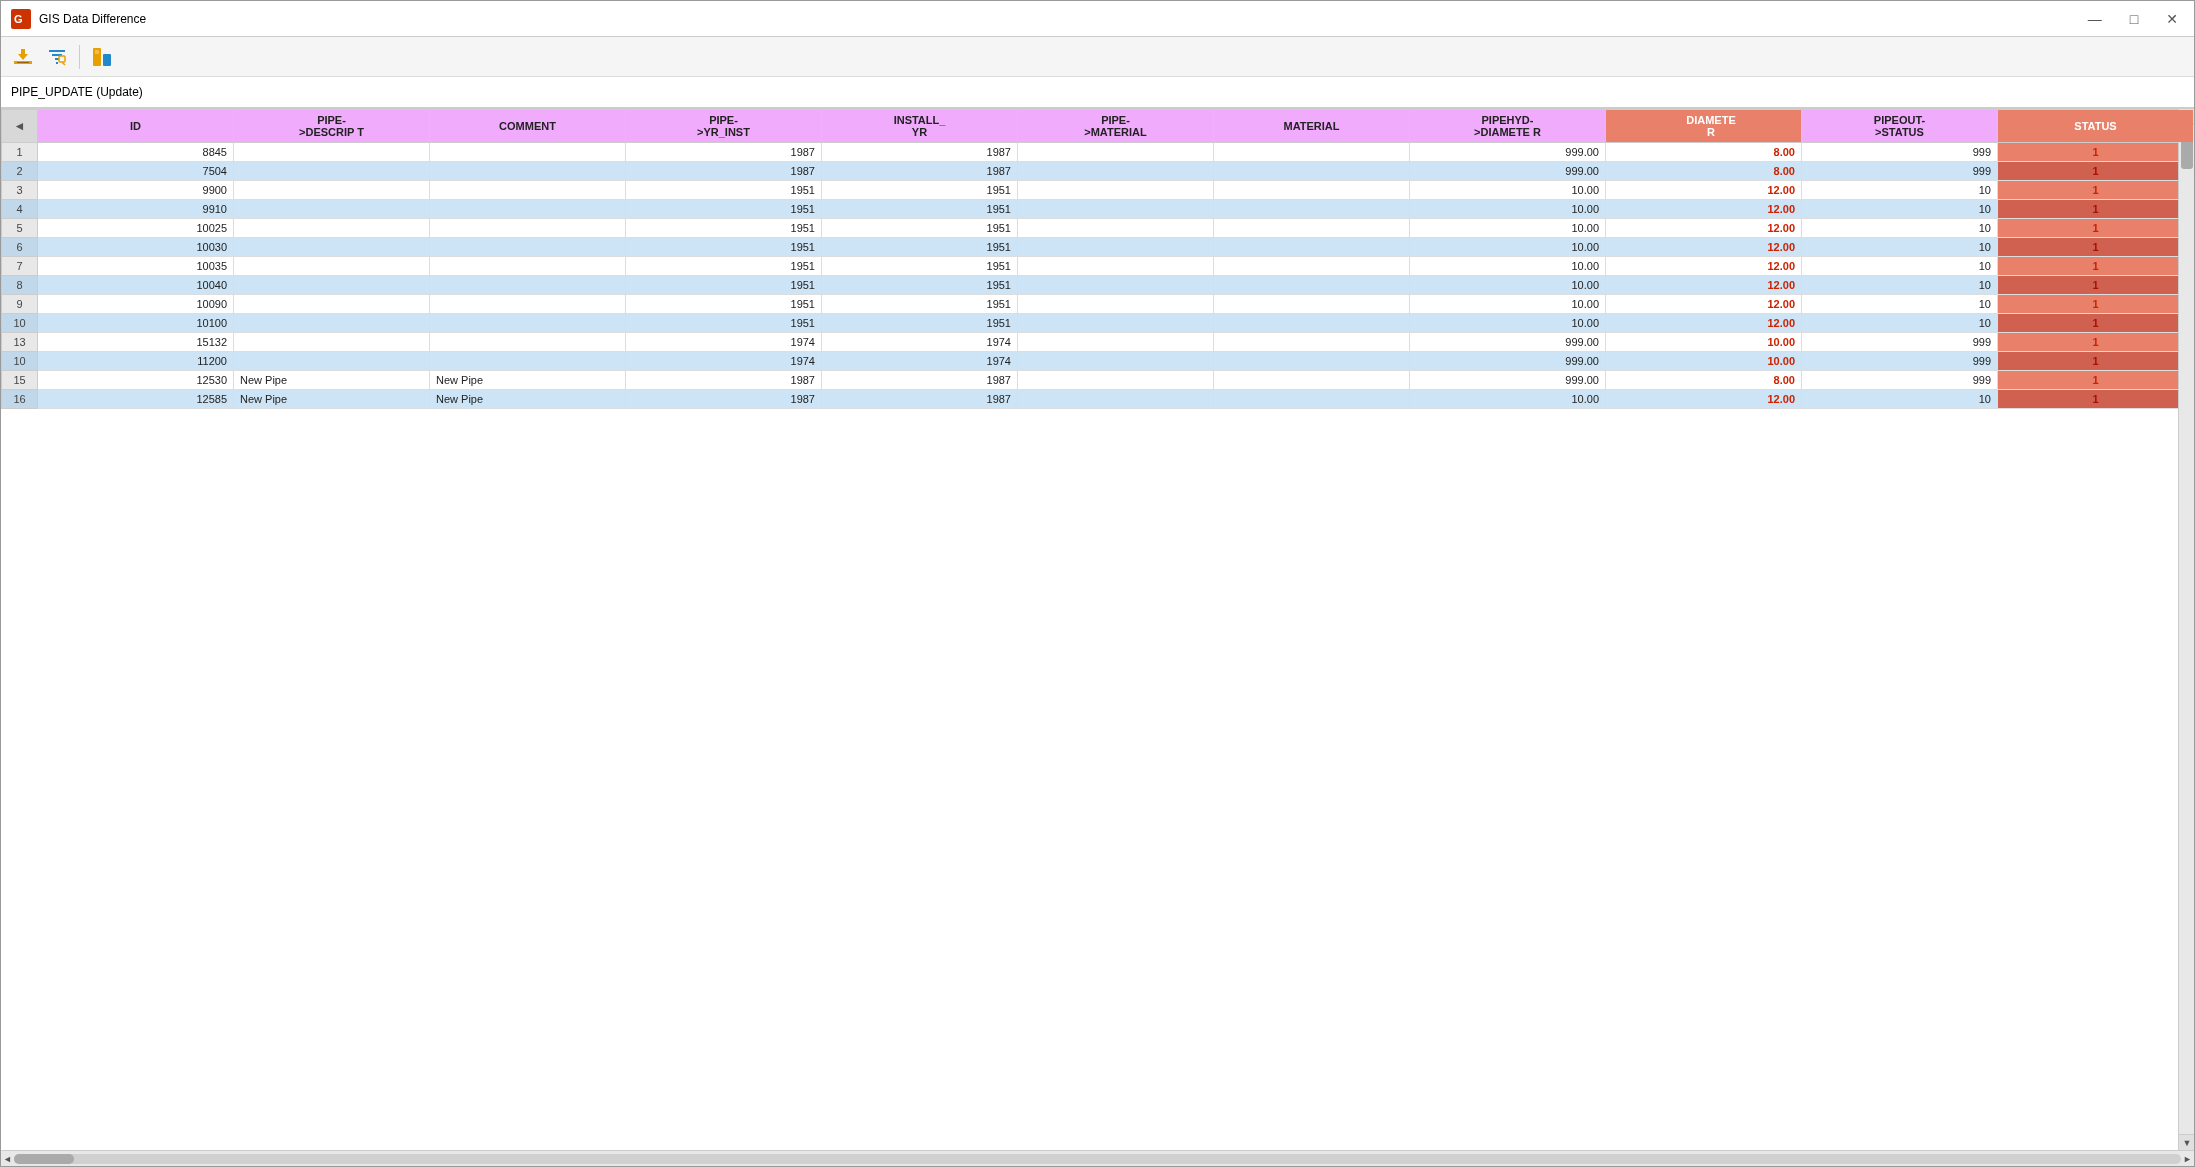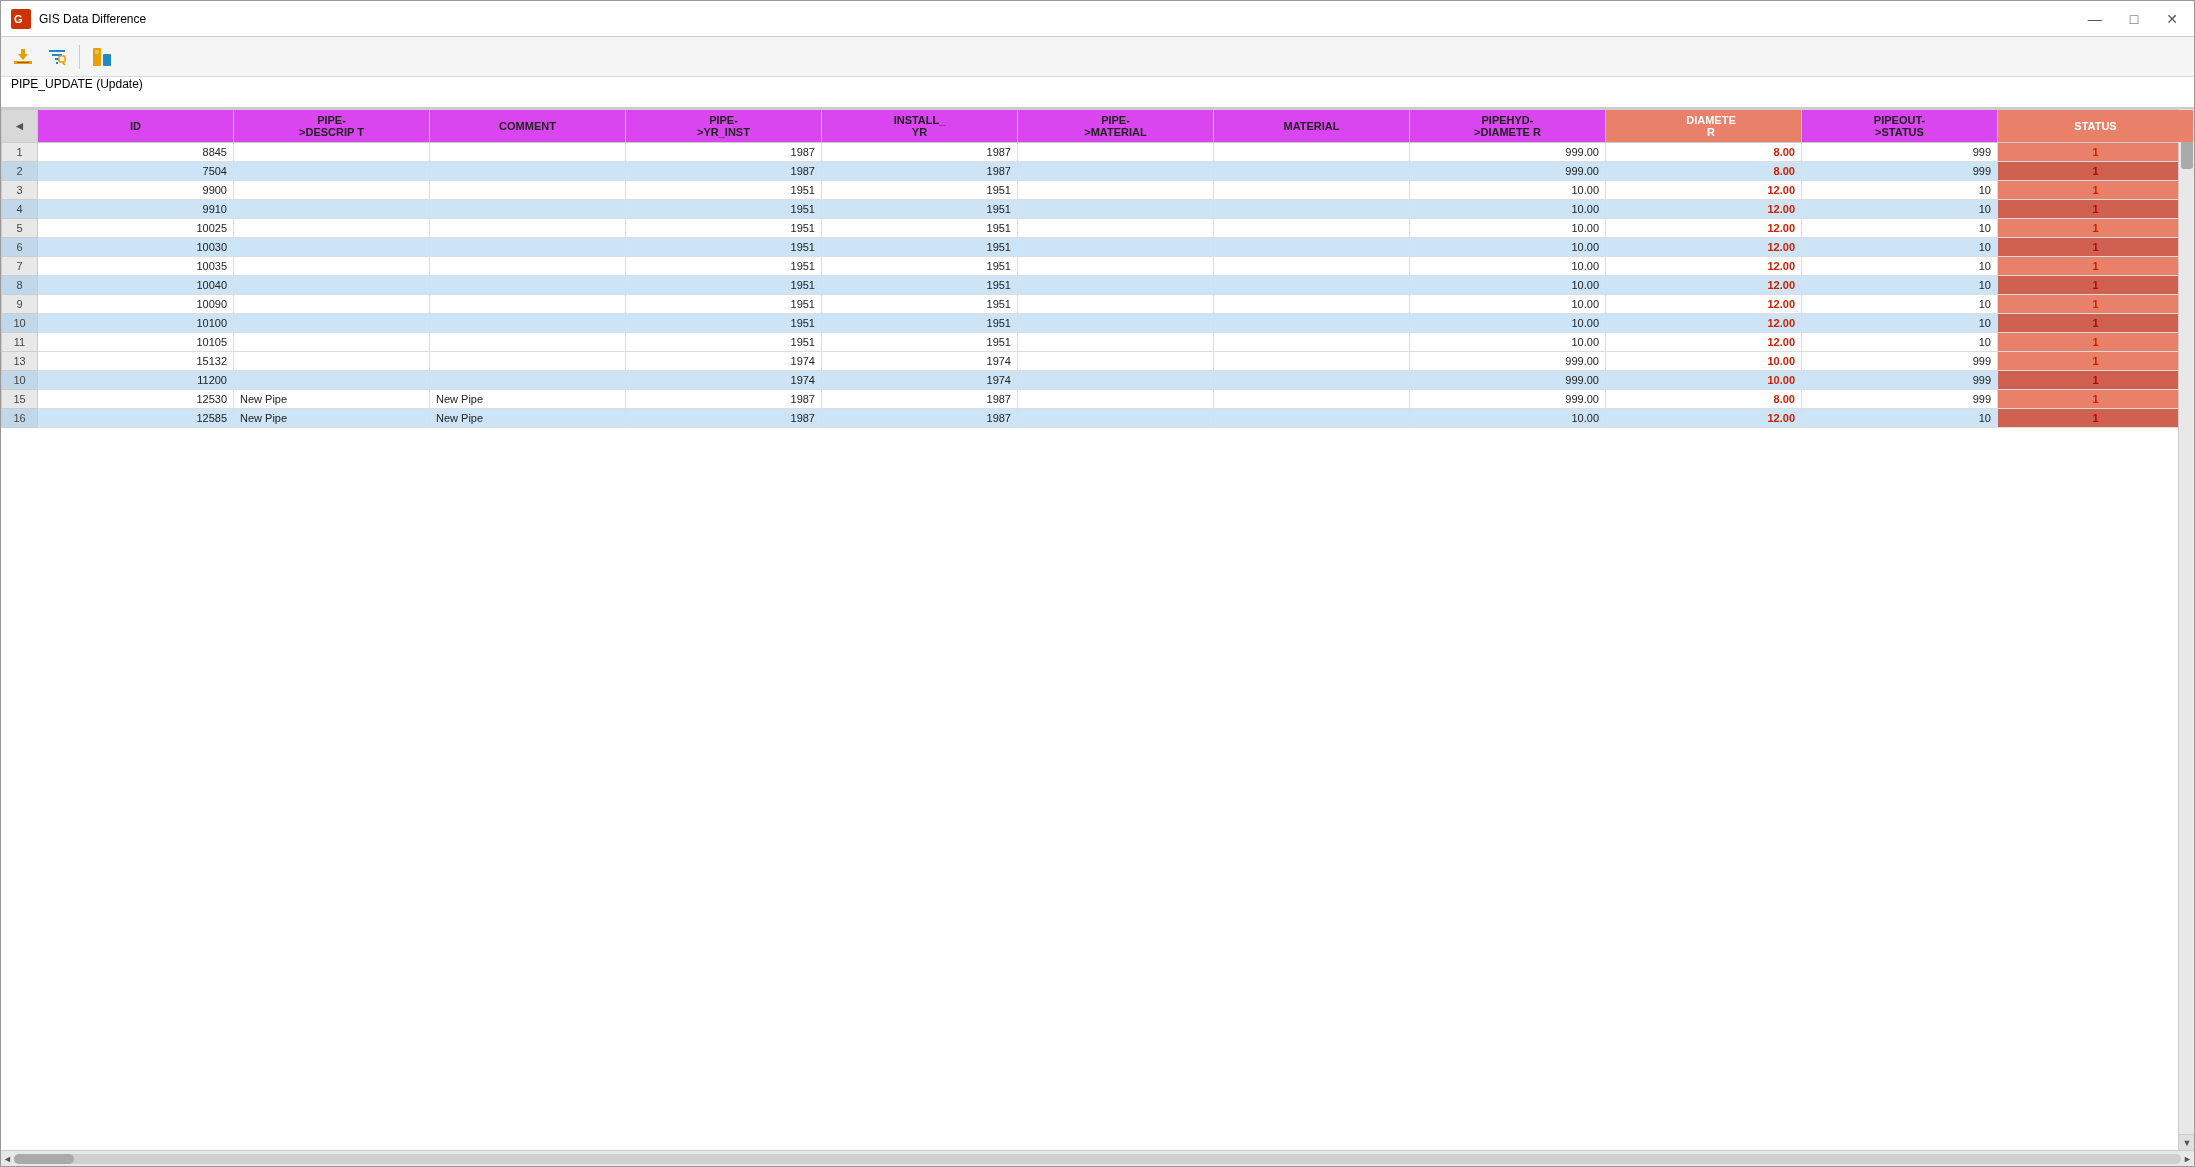--- a/index.html
+++ b/index.html
@@ -65,36 +65,37 @@
     .toolbar-separator {
       width: 1px;
       height: 24px;
       background: #ccc;
       margin: 0 2px;
     }
     .subtitle-bar {
       background: #fff;
       height: 32px;
       display: flex;
+      align-items: center;
       padding: 0 10px;
       border-bottom: 2px solid #ccc;
     }
     .table-container {
       flex: 1;
       overflow: auto;
       background: #fff;
       position: relative;
     }
     table {
       border-collapse: collapse;
       width: max-content;
       min-width: 100%;
     }
     thead tr th {
-      background: #d946ef;
+      background: #f0abfc;
       border: 1px solid #ccc;
       padding: 4px 6px;
       text-align: center;
       font-weight: bold;
       font-size: 11px;
       color: #222;
       vertical-align: middle;
       min-width: 80px;
       position: sticky;
       top: 0;
@@ -460,34 +461,20 @@
             <td class="num-right">1951</td>
             <td class="num-right">1951</td>
             <td></td>
             <td></td>
             <td class="num-right">10.00</td>
             <td class="diameter-val-even">12.00</td>
             <td class="num-right">10</td>
             <td class="status-val-even">1</td>
           </tr>
           <tr class="row-odd">
-            <td class="row-num">11</td>
-            <td class="num-right">10105</td>
-            <td></td>
-            <td></td>
-            <td class="num-right">1951</td>
-            <td class="num-right">1951</td>
-            <td></td>
-            <td></td>
-            <td class="num-right">10.00</td>
-            <td class="diameter-val">12.00</td>
-            <td class="num-right">10</td>
-            <td class="status-val">1</td>
-          </tr>
-          <tr class="row-odd">
             <td class="row-num">13</td>
             <td class="num-right">15132</td>
             <td></td>
             <td></td>
             <td class="num-right">1974</td>
             <td class="num-right">1974</td>
             <td></td>
             <td></td>
             <td class="num-right">999.00</td>
             <td class="diameter-val">10.00</td>

